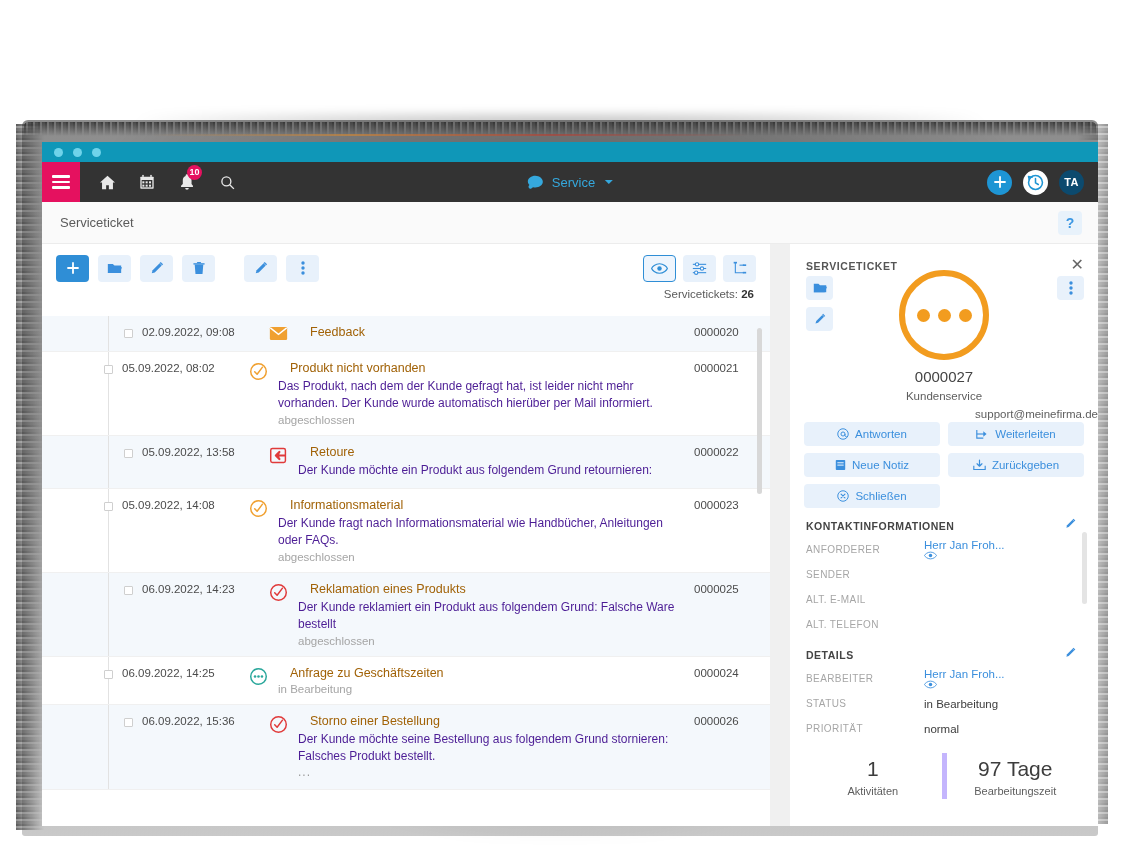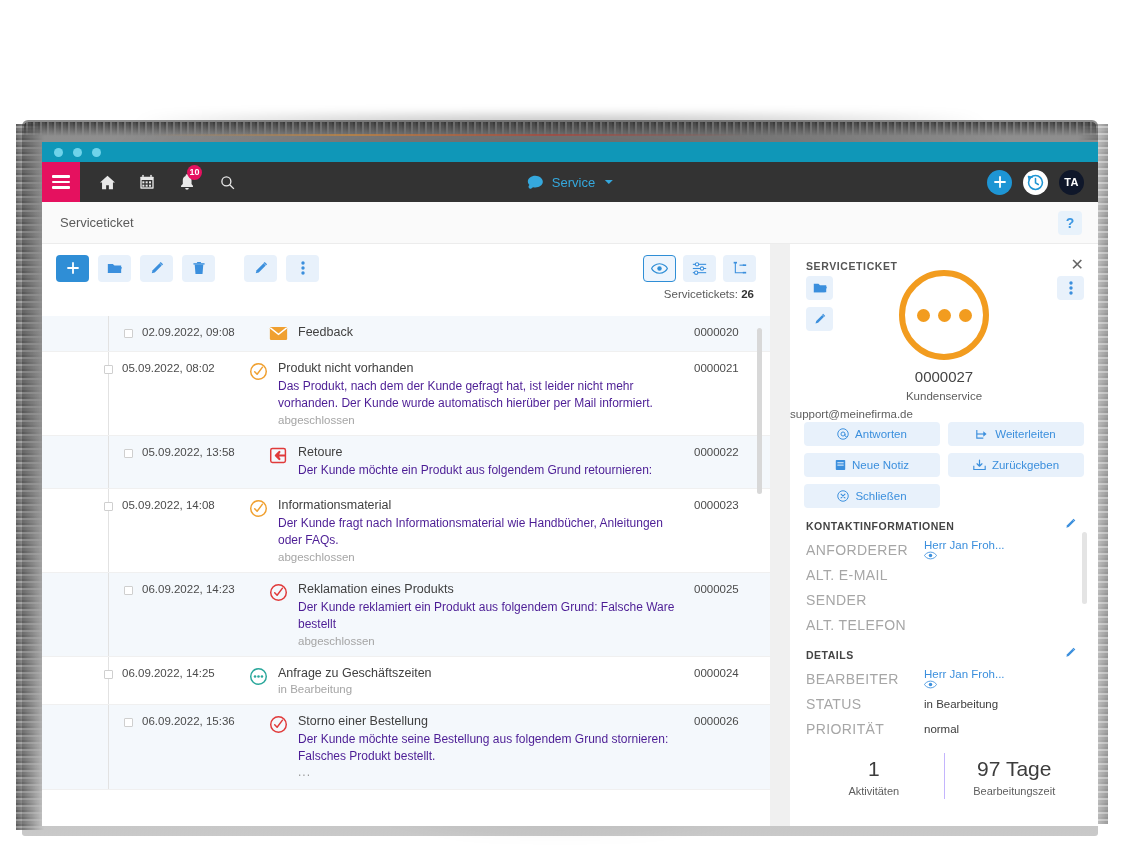--- a/index.html
+++ b/index.html
@@ -72,21 +72,21 @@
     position:absolute; top:-7px; left:9px; background:#e5115f; color:#fff;
     font-size:9px; line-height:14px; min-width:15px; height:15px; border-radius:8px; text-align:center;
     font-weight:bold; padding:0 2px;
   }
   .module { position:absolute; left:50%; transform:translateX(-50%); display:flex; align-items:center; gap:8px; color:#35a8dd; font-size:13px;}
   .caret { width:0;height:0;border-left:4px solid transparent;border-right:4px solid transparent;border-top:4px solid #35a8dd; margin-left:2px;}
   .appbar-right { position:absolute; right:14px; display:flex; align-items:center; gap:11px;}
   .circ-btn { width:25px;height:25px;border-radius:50%;display:flex;align-items:center;justify-content:center;}
   .circ-blue{background:#1e95d4;color:#fff;font-size:16px;line-height:1;}
   .circ-white{background:#fff;color:#1e95d4;}
-  .avatar{background:#0f172a;color:#fff;font-size:11px;font-weight:bold;letter-spacing:.3px;}
+  .avatar{background:#0c4a6e;color:#fff;font-size:11px;font-weight:bold;letter-spacing:.3px;}
 
   
   .crumbbar{height:42px;background:#fafafa;border-bottom:1px solid #ececec;display:flex;align-items:center;position:relative;}
   .crumbtext{margin-left:18px;font-size:13px;color:#5b5b5b;}
   .help-btn{position:absolute;right:16px;width:24px;height:24px;border-radius:4px;background:#e8f2fb;color:#3b97e3;
             display:flex;align-items:center;justify-content:center;font-size:14px;font-weight:bold;}
 
   
   .body { display:flex; height:622px; background:#f0f0f0; }
   .left-pane { width:728px; background:#fff; position:relative; }
@@ -106,58 +106,58 @@
 
   
   .list{position:absolute;top:72px;left:0;right:0;bottom:0;overflow:hidden;}
   .row{display:flex;padding:9px 0 9px 0;position:relative;border-bottom:1px solid #f0f0f0;}
   .row.alt{background:#f4f8fc;padding-left:20px;}
   .row .tl{position:absolute;left:66px;top:0;bottom:0;width:1px;background:#e2e2e2;}
   .cb{width:9px;height:9px;border:1px solid #cfcfcf;border-radius:1px;background:#fff;margin-left:62px;margin-top:4px;flex:0 0 auto;z-index:2;}
   .date{width:116px;font-size:11.5px;color:#4b4b4b;margin-left:9px;padding-top:1px;flex:0 0 auto;}
   .sicon{width:40px;display:flex;justify-content:center;padding-top:1px;flex:0 0 auto;}
   .txt{flex:1;padding-right:12px;}
-  .t-title{font-size:12.5px;color:#404040;margin-bottom:3px;}
+  .t-title{font-size:12.5px;color:#a16207;margin-bottom:3px;margin-left:12px;}
   .t-desc{font-size:12px;color:#4c1d95;line-height:1.42;}
   .t-ell{font-size:12px;color:#9a9a9a;letter-spacing:1px;line-height:1.2;}
   .t-status{font-size:11.5px;color:#a5a5a5;margin-top:2px;}
   .tno{width:76px;font-size:11.5px;color:#4b4b4b;text-align:left;padding-top:1px;flex:0 0 auto;}
   .list-scroll{position:absolute;right:8px;top:12px;width:5px;height:166px;background:#d8d8d8;border-radius:3px;}
 
   
   .rp-head{display:flex;align-items:center;padding:16px 16px 0 16px;position:relative;}
   .rp-title{font-size:10.5px;letter-spacing:.6px;color:#555;font-weight:bold;}
   .rp-close{position:absolute;right:14px;top:13px;color:#666;font-size:16px;line-height:1;}
   .rp-top{position:relative;height:170px;}
   .side-btns{position:absolute;left:16px;top:32px;display:flex;flex-direction:column;gap:7px;}
   .sbtn{width:27px;height:24px;border-radius:4px;background:#e8f1fb;color:#3b8fdd;display:flex;align-items:center;justify-content:center;}
   .kebab-btn{position:absolute;right:14px;top:32px;width:27px;height:24px;border-radius:4px;background:#e8f1fb;color:#3b8fdd;display:flex;align-items:center;justify-content:center;}
   .big-circle{position:absolute;left:50%;top:26px;transform:translateX(-50%);width:90px;height:90px;border-radius:50%;border:6px solid #f29c1f;display:flex;align-items:center;justify-content:center;gap:8px;background:#fff;}
   .big-circle i{width:13px;height:13px;border-radius:50%;background:#f29c1f;display:block;}
   .rp-no{position:absolute;top:124px;left:0;right:0;text-align:center;font-size:15px;color:#444;}
   .rp-sub{position:absolute;top:146px;left:0;right:0;text-align:center;font-size:11.5px;color:#5e5e5e;}
-  .rp-mail{position:absolute;top:164px;left:0;right:0;text-align:left;font-size:11.5px;color:#5e5e5e;}
+  .rp-mail{position:absolute;top:164px;left:0;right:0;text-align:right;font-size:11.5px;color:#5e5e5e;}
 
   .actions{padding:8px 14px 0 14px;display:flex;flex-wrap:wrap;gap:7px 8px;}
   .abtn{width:136px;height:24px;border-radius:4px;background:#e8f1fb;color:#3b8fdd;
         display:flex;align-items:center;justify-content:center;gap:6px;font-size:11.5px;}
 
   .sec{padding:12px 14px 0 16px;position:relative;}
   .sec-h{font-size:10.5px;font-weight:bold;color:#444;letter-spacing:.5px;margin-bottom:5px;}
   .sec-edit{position:absolute;right:22px;top:10px;color:#3b8fdd;}
   .frow{display:flex;align-items:center;height:25px;}
-  .flabel{width:118px;font-size:14px;color:#a6a6a6;letter-spacing:.4px;}
+  .flabel{width:118px;font-size:10px;color:#a6a6a6;letter-spacing:.4px;}
   .fval{font-size:11.5px;color:#3d3d3d;flex:1;}
   .fval.link{color:#3b8fdd;}
   .eye{color:#3b8fdd;margin-left:6px;}
   .rp-scroll{position:absolute;right:11px;top:288px;width:5px;height:72px;background:#e4e4e4;border-radius:3px;}
 
   .stats{display:flex;margin-top:12px;padding:0 14px;}
   .stat{flex:1;text-align:center;padding:4px 0 2px;}
-  .stat.right{border-left:1px solid #c4b5fd;}
+  .stat.right{border-left:5px solid #c4b5fd;}
   .stat-v{font-size:21px;color:#3d3d3d;margin-bottom:4px;}
   .stat-l{font-size:11px;color:#5e5e5e;}
 
   svg{display:block;}
 </style>
 </head>
 <body>
 
 <div id="stage">
 
@@ -554,25 +554,25 @@
           </span>
           <div id="contact-rows">
               <div class="frow">
                 <span class="flabel">ANFORDERER</span>
                 <span class="fval link">Herr Jan Froh...<span class="eye"><svg width="13" height="9" viewBox="0 0 18 11">
                       <path d="M9 .8C4.6.8 1.3 4 .7 5.5c.6 1.5 3.9 4.7 8.3 4.7s7.7-3.2 8.3-4.7C16.7 4 13.4.8 9 .8z" fill="none" stroke="#3b8fdd" stroke-width="1.2"></path>
                       <circle cx="9" cy="5.5" r="2.4" fill="#3b8fdd"></circle>
                     </svg></span></span>
               </div>
               <div class="frow">
-                <span class="flabel">ALT. E-MAIL</span>
+                <span class="flabel">SENDER</span>
                 <span class="fval"></span>
               </div>
               <div class="frow">
-                <span class="flabel">SENDER</span>
+                <span class="flabel">ALT. E-MAIL</span>
                 <span class="fval"></span>
               </div>
               <div class="frow">
                 <span class="flabel">ALT. TELEFON</span>
                 <span class="fval"></span>
               </div>
             </div>
         </div>
 
         <div class="sec">

